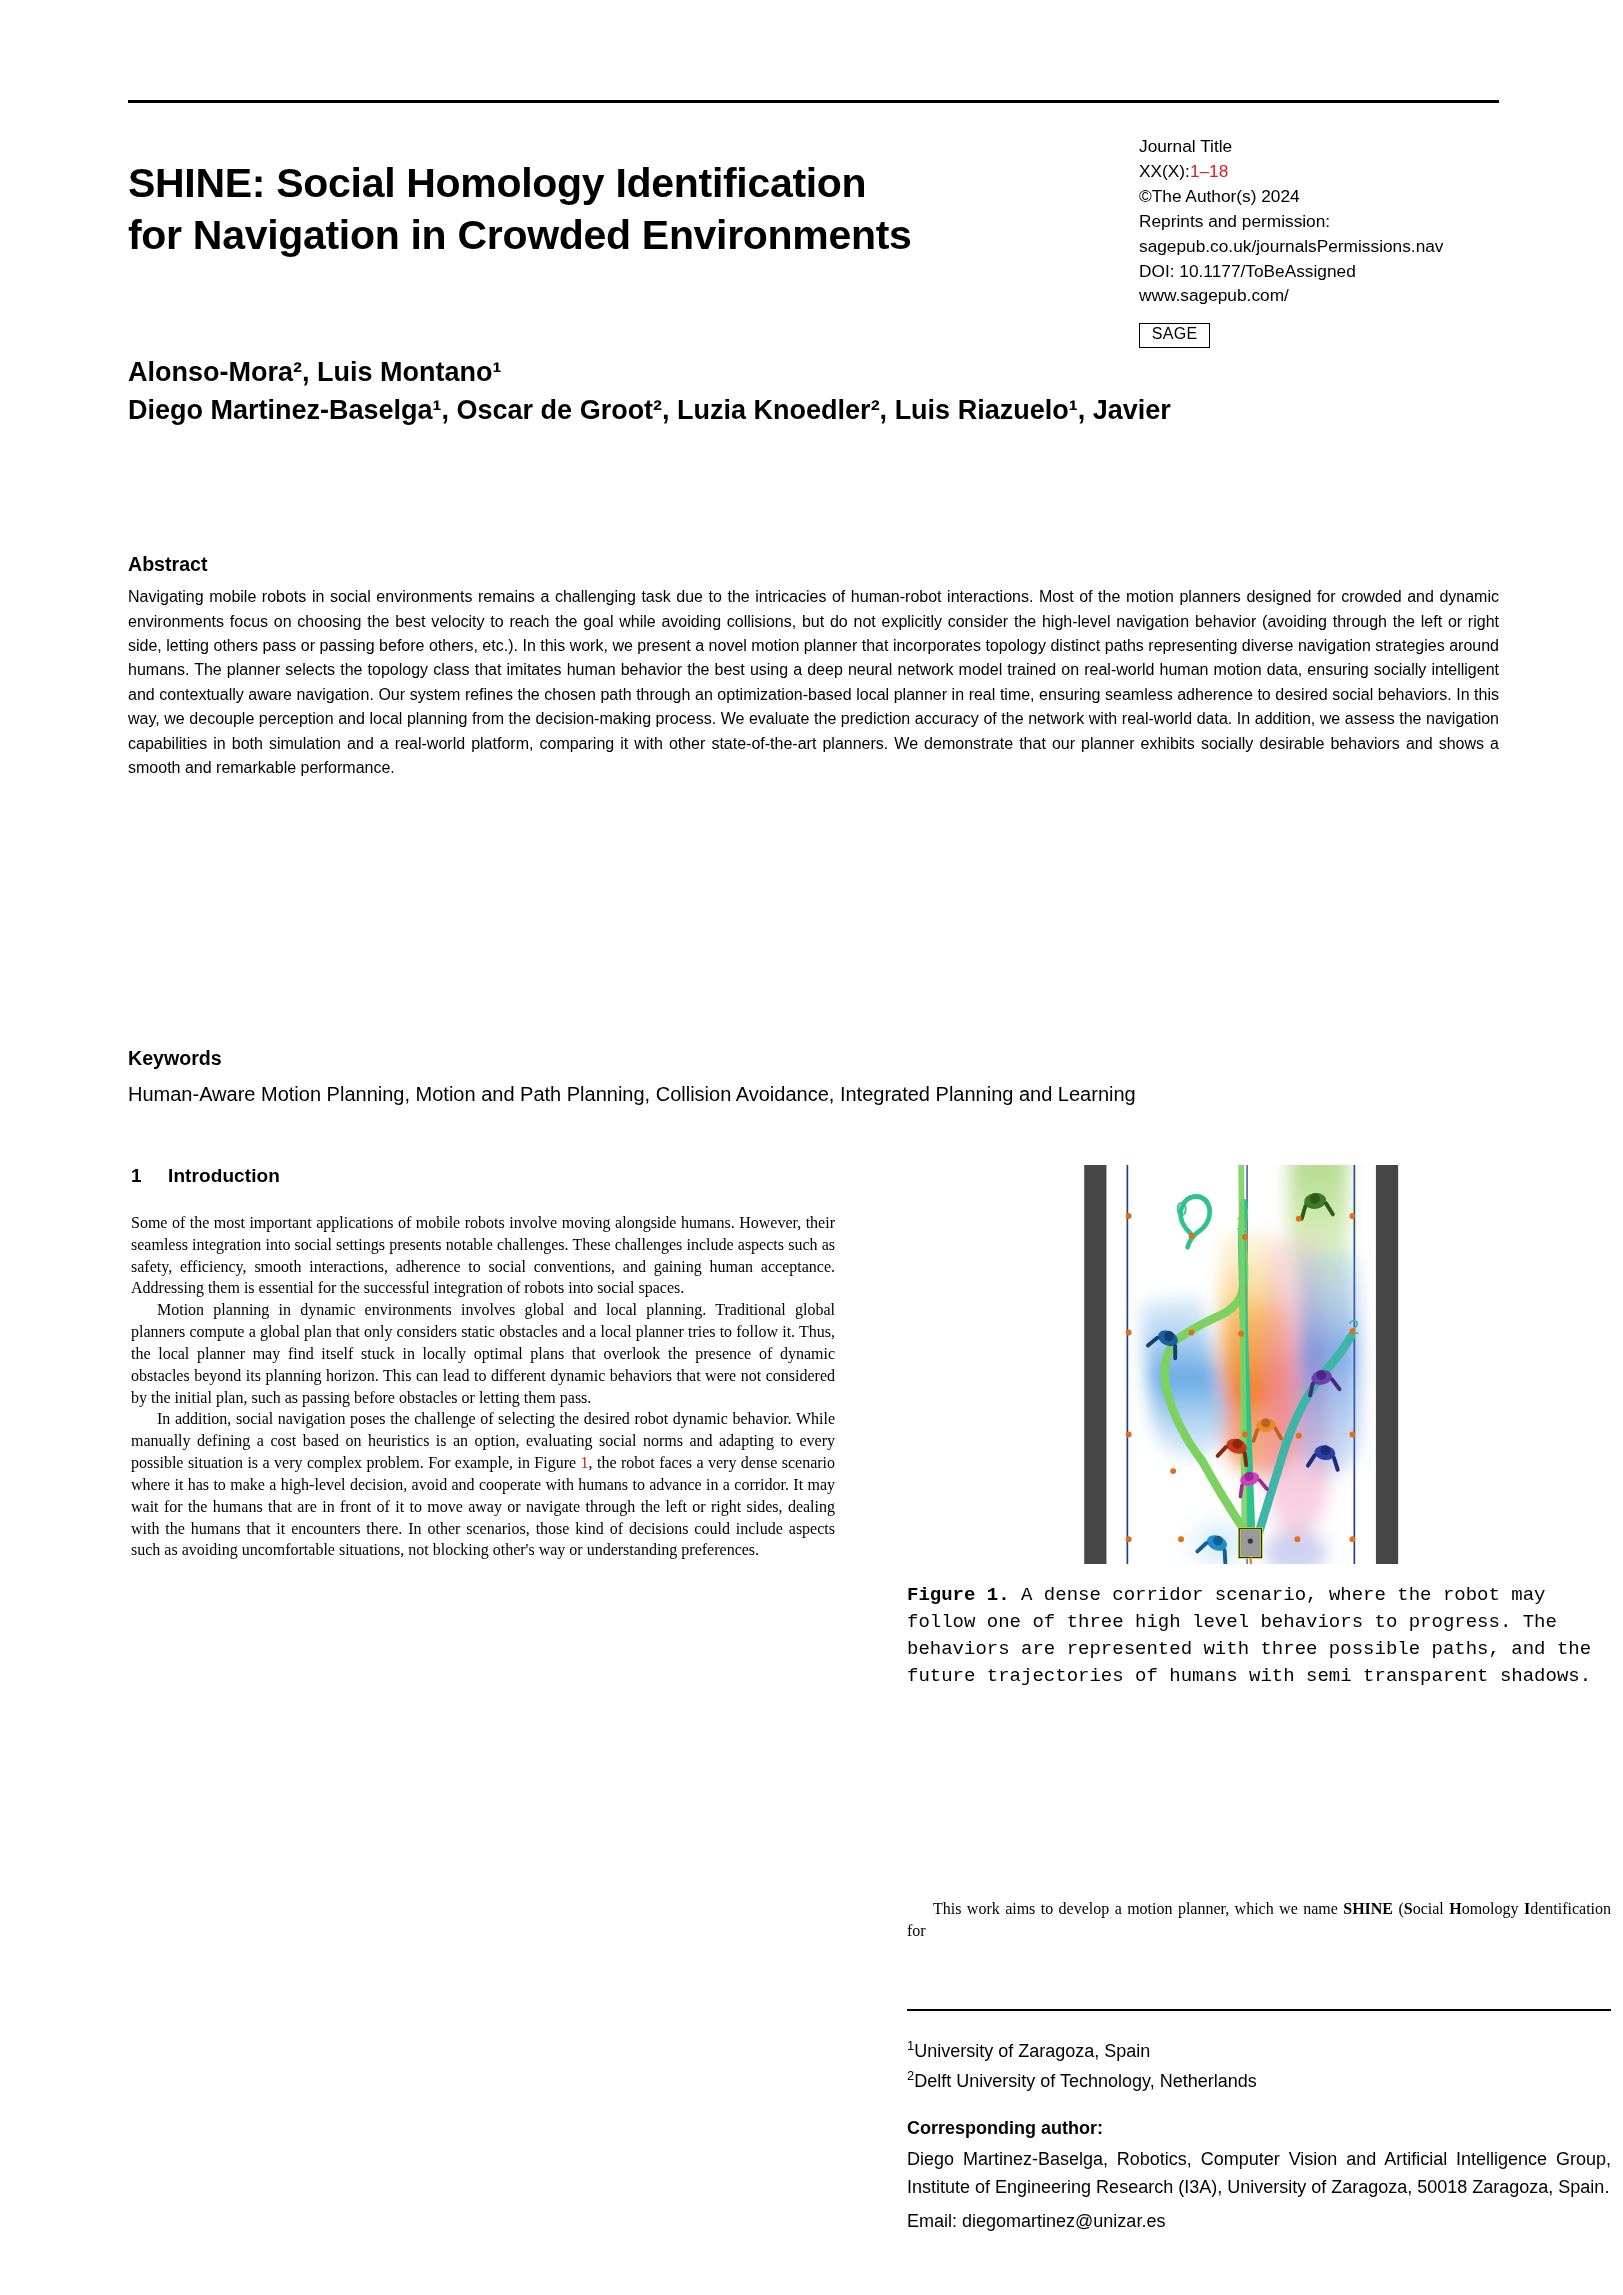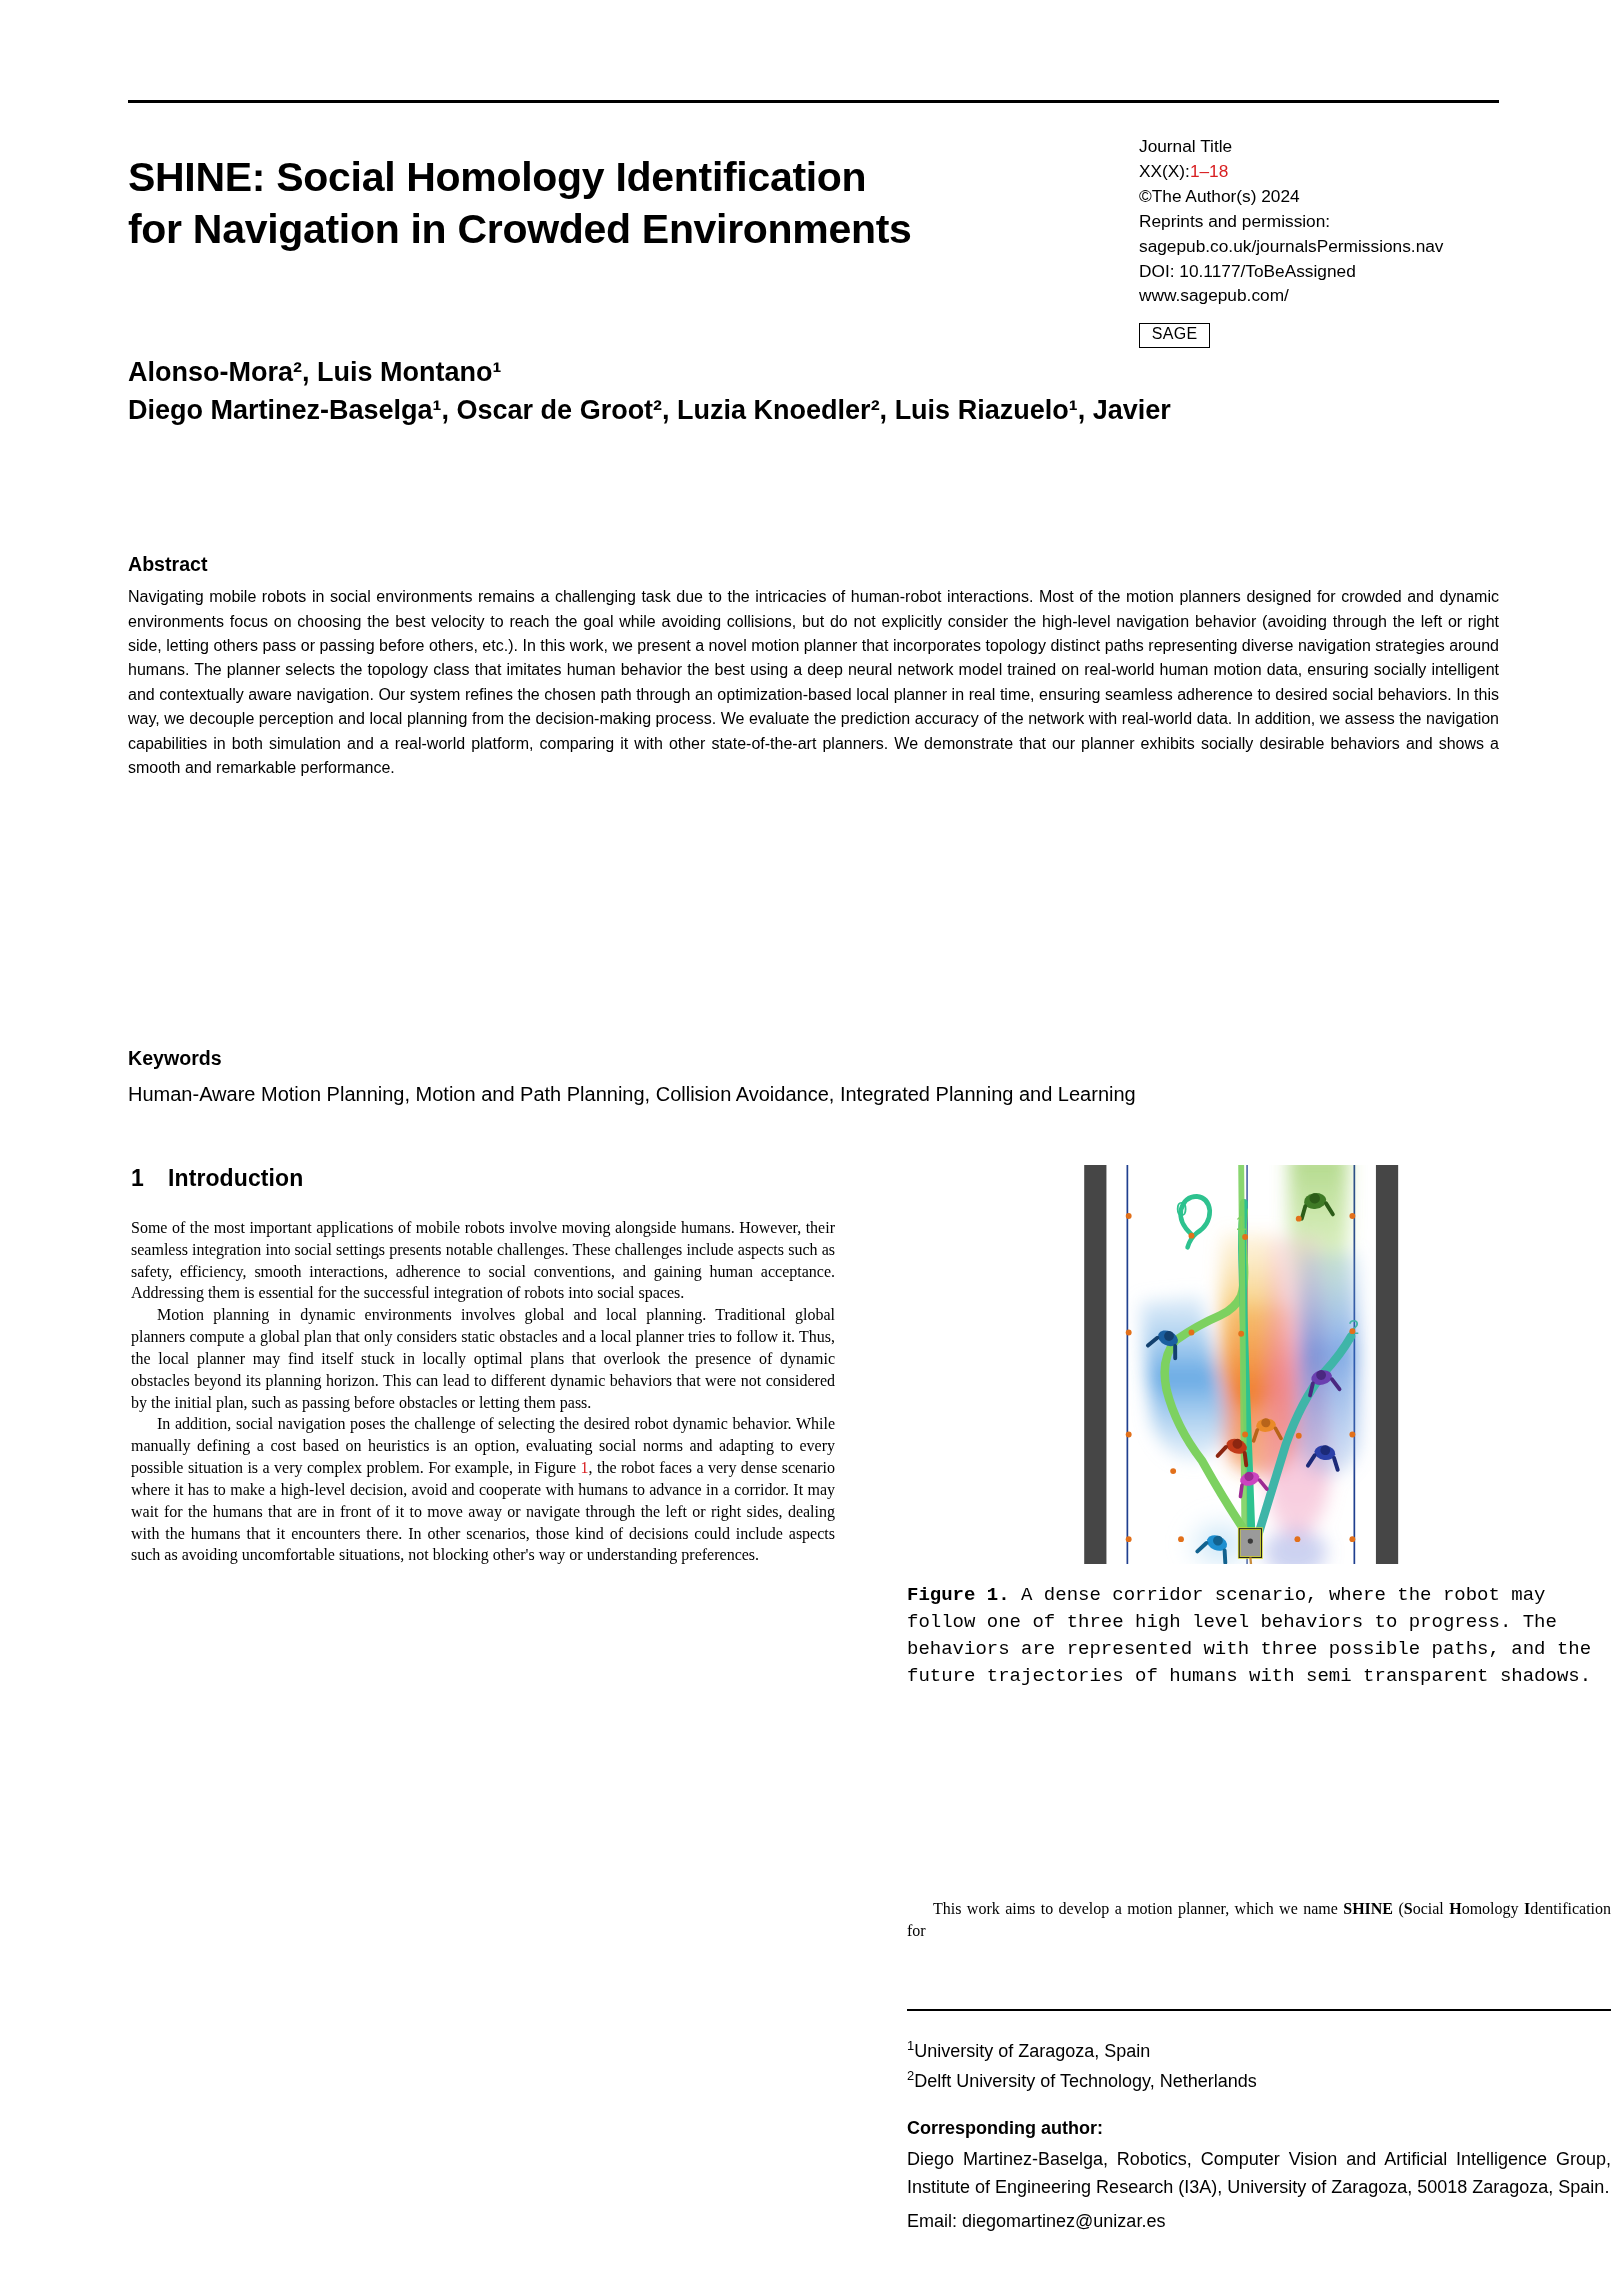--- a/index.html
+++ b/index.html
@@ -11,21 +11,21 @@
     overflow:hidden;
   }
   .page { position:absolute; inset:0; }
 
   
   .top-rule {
     position:absolute; left:128px; top:100px; width:1371px; height:2.6px;
     background:#000;
   }
   .header-area { position:absolute; left:128px; top:134px; width:1371px; }
-  .title-block { position:absolute; left:0px; top:18px; width:1001px; }
+  .title-block { position:absolute; left:0px; top:24px; width:1001px; }
   .paper-title {
     font-family:"Liberation Sans", sans-serif;
     font-weight:bold;
     font-size:41px;
     line-height:1.26;
     letter-spacing:-0.3px;
     margin:0;
   }
   .journal-meta {
     position:absolute; left:1011px; top:0px; width:367px;
@@ -76,21 +76,21 @@
     margin:0;
   }
 
   
   .col-left  { position:absolute; left:131px;  top:1165px; width:704px; }
   .col-right { position:absolute; left:907px; top:1165px; width:704px; }
 
   h2.section-head {
     font-family:"Liberation Sans", sans-serif;
     font-weight:bold;
-    font-size:23px;
+    font-size:19px;
     margin:0 0 25px 0;
     letter-spacing:0.1px;
   }
   h2.section-head .num { display:inline-block; min-width:37px; }
 
   p.body {
     font-family:"Liberation Serif", serif;
     font-size:16px;
     line-height:1.365;
     text-align:justify;

